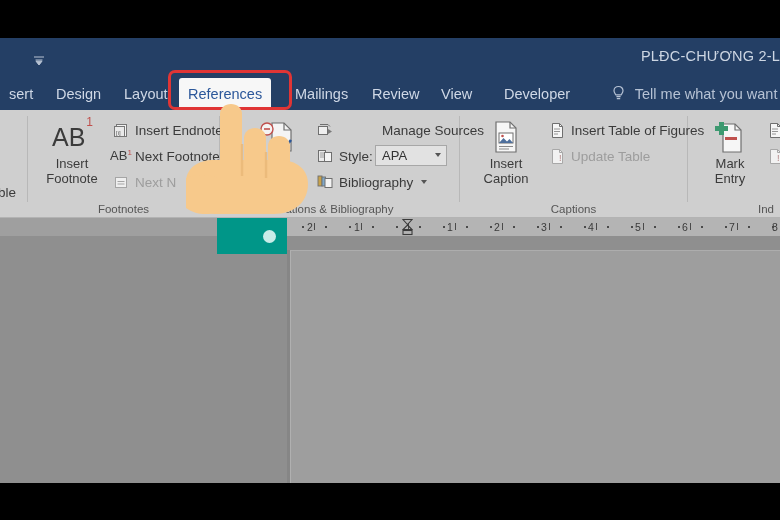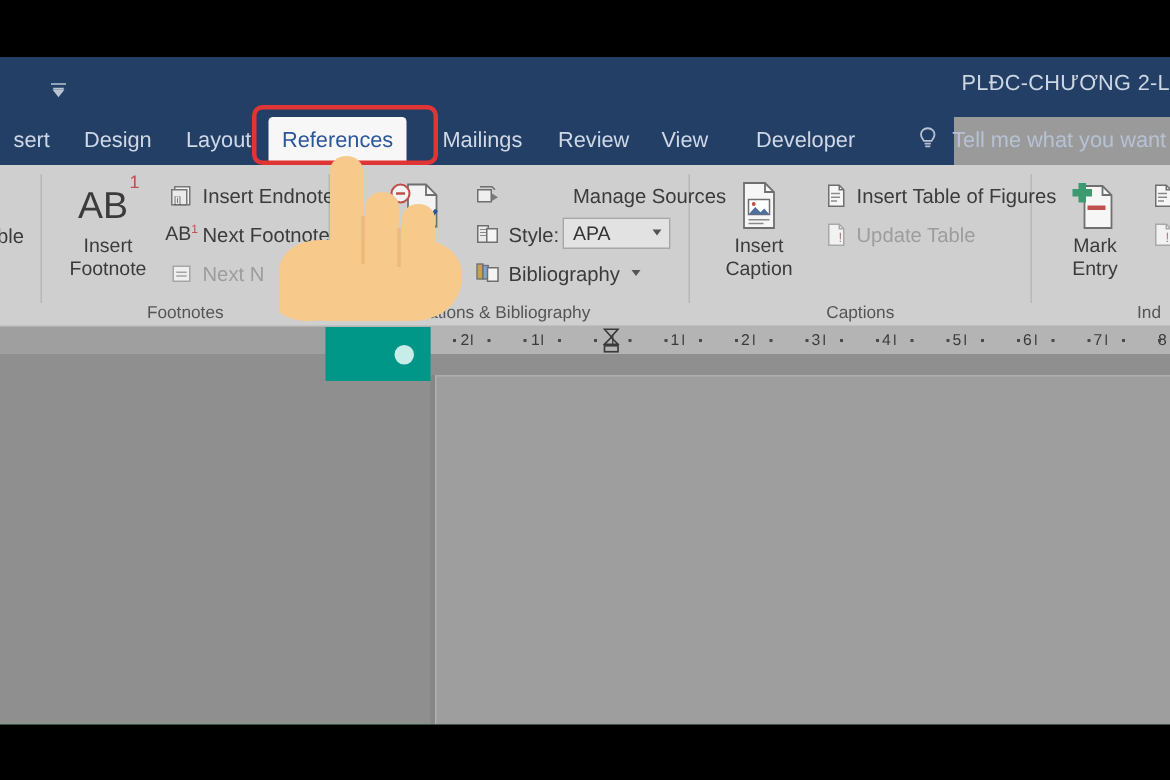--- a/index.html
+++ b/index.html
@@ -2,21 +2,21 @@
 <html><head>
 <meta charset="utf-8">
 <style>
   * { box-sizing: border-box; margin: 0; padding: 0; }
   html, body {
     width: 780px; height: 520px;
     background: #000;
     font-family: "Liberation Sans", sans-serif;
     overflow: hidden;
   }
-  #stage { position: relative; width: 780px; height: 520px; background: #22c55e; }
+  #stage { position: relative; width: 780px; height: 520px; background: #8b5cf6; }
 
   
   .letterbox { position: absolute; left: 0; width: 780px; background: #000; z-index: 60; }
   .letterbox.top { top: 0; height: 38px; }
   .letterbox.bottom { bottom: 0; height: 37px; }
 
   
   #app {
     position: absolute; left: 0; top: 38px; width: 780px; height: 445px;
     overflow: hidden; background: #9a9a9a;
@@ -33,21 +33,21 @@
   }
   .doc-title {
     position: absolute; right: 0; top: 10px; width: 420px;
     text-align: right; color: #cdd6e3; font-size: 14.5px; letter-spacing: .2px;
     white-space: nowrap; overflow: hidden;
     padding-right: 0;
   }
 
   
   .tabstrip {
-    position: absolute; left: 0; top: 40px; width: 636px; height: 32px;
+    position: absolute; left: 0; top: 40px; width: 780px; height: 32px;
     background: #243f65;
   }
   .tab {
     position: absolute; top: 0; height: 32px; line-height: 32px;
     color: #cfd8e6; font-size: 14.5px; white-space: nowrap; padding: 0 9px;
   }
   .tab.active {
     background: #f7f7f7; color: #2b579a; border-radius: 3px 3px 0 0;
   }
   .tellme {
@@ -210,21 +210,21 @@
     </div>
 
     <div class="ribbon">
       <div class="ribbon-groups">
 
         <div class="gdiv" style="left:27px"></div>
         <div class="gdiv" style="left:219px"></div>
         <div class="gdiv" style="left:459px"></div>
         <div class="gdiv" style="left:687px"></div>
 
-        <div class="rgroup" style="left:0;width:27px;">
+        <div class="rgroup" style="left:0;width:27px;margin-top:35px;">
           <div style="position:absolute;left:-2px;top:40px;font-size:13.5px;color:#3b3b3b;">ble</div>
         </div>
 
         <div class="rgroup" style="left:28px;width:191px;">
           <div class="bigbtn" style="left:8px;top:8px;">
             <div class="bicon">
               <span class="ab1">AB<sup>1</sup></span>
             </div>
             <div class="blabel">Insert
 Footnote</div>

